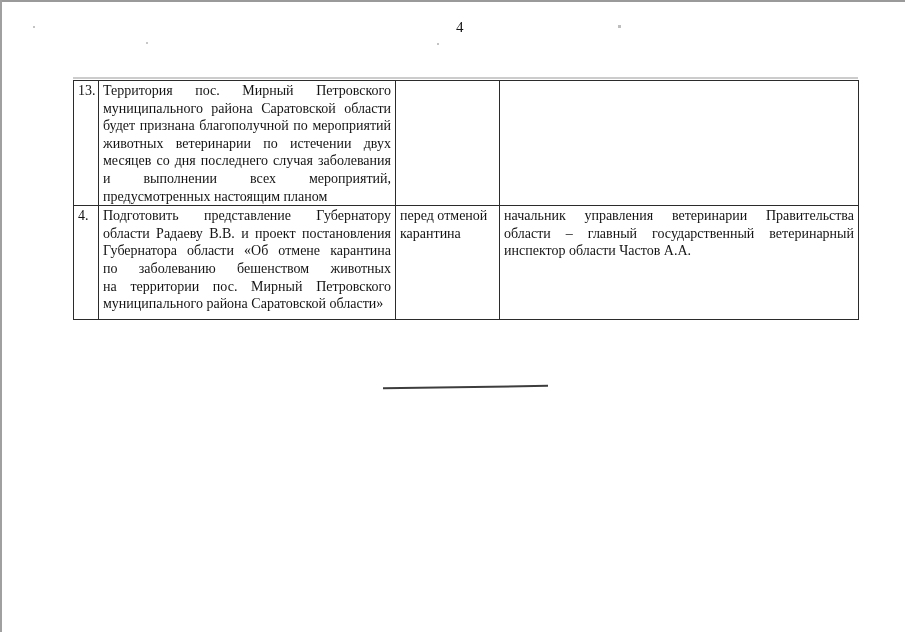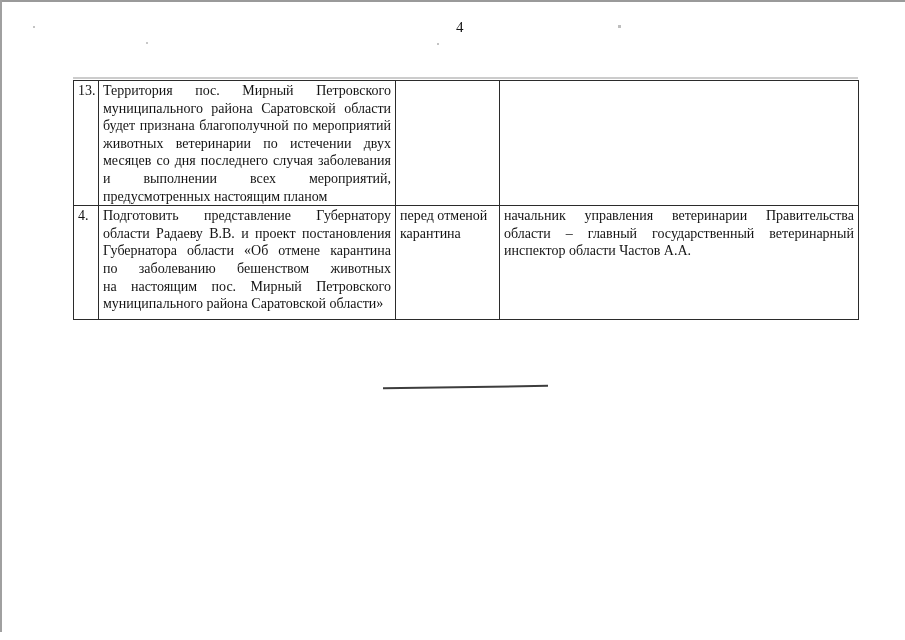--- a/index.html
+++ b/index.html
@@ -126,21 +126,21 @@
 
     <tr class="row-14">
       <td class="num-cell">
         <div>4.</div>
       </td>
       <td class="measure-cell">
         <div class="jl">Подготовить представление Губернатору</div>
         <div class="jl">области Радаеву В.В. и проект постановления</div>
         <div class="jl">Губернатора области «Об отмене карантина</div>
         <div class="jl">по заболеванию бешенством животных</div>
-        <div class="jl">на настоящим пос. Мирный Петровского</div>
+        <div class="jl">на территории пос. Мирный Петровского</div>
         <div class="jl last">муниципального района Саратовской области»</div>
       </td>
       <td class="timing-cell">
         <div>перед отменой</div>
         <div>карантина</div>
       </td>
       <td class="resp-cell">
         <div class="jl">начальник управления ветеринарии Правительства</div>
         <div class="jl">области – главный государственный ветеринарный</div>
         <div class="jl last">инспектор области Частов А.А.</div>

